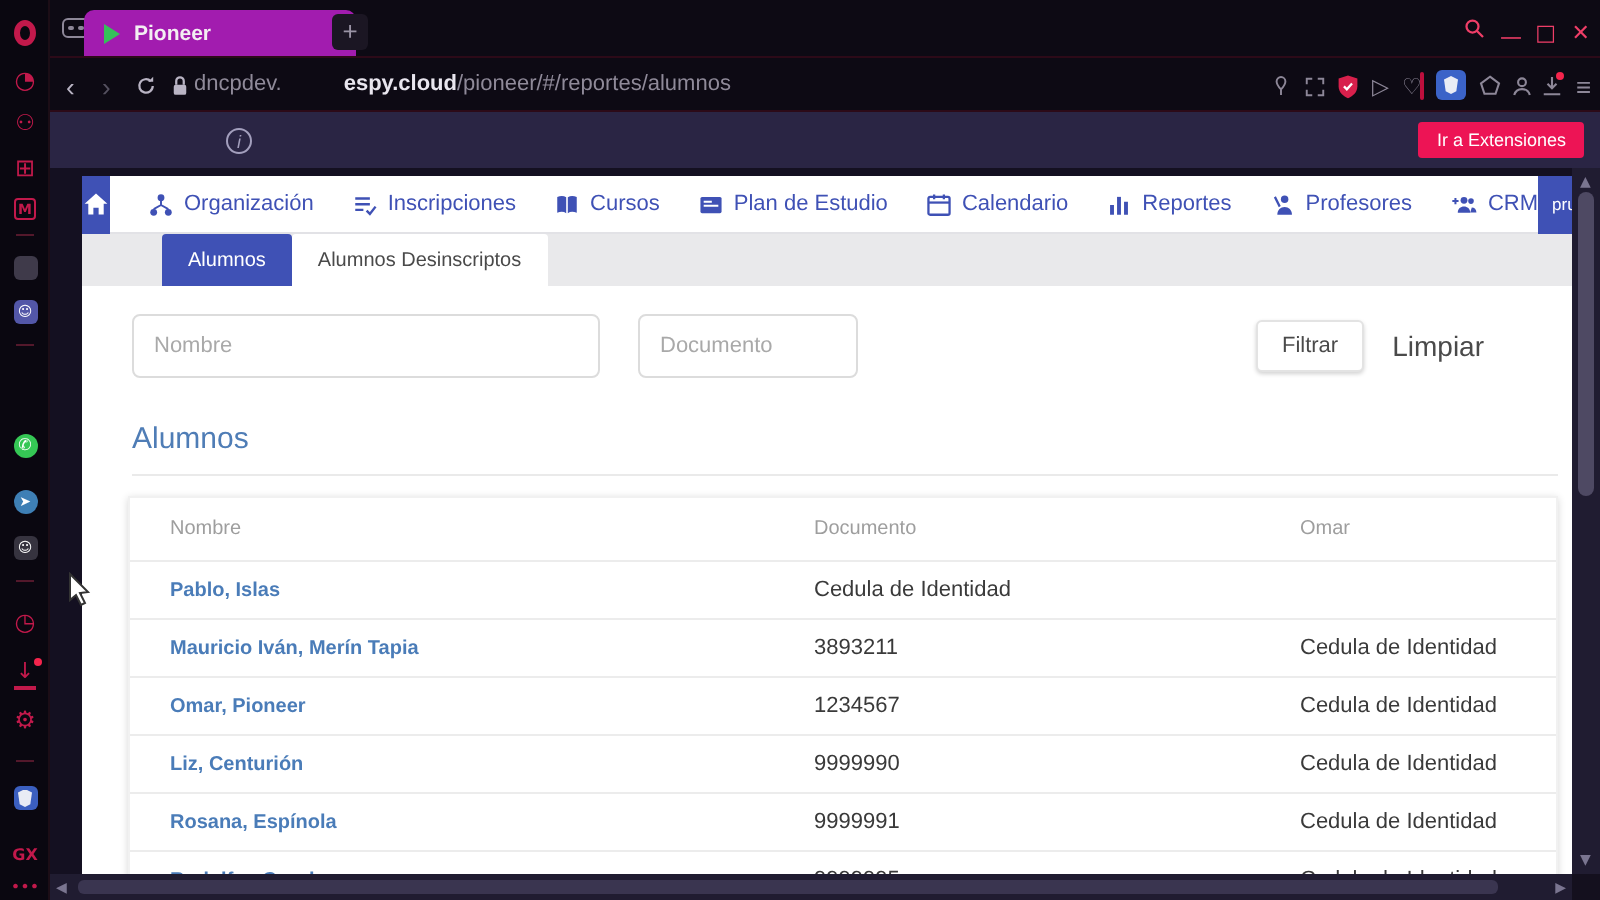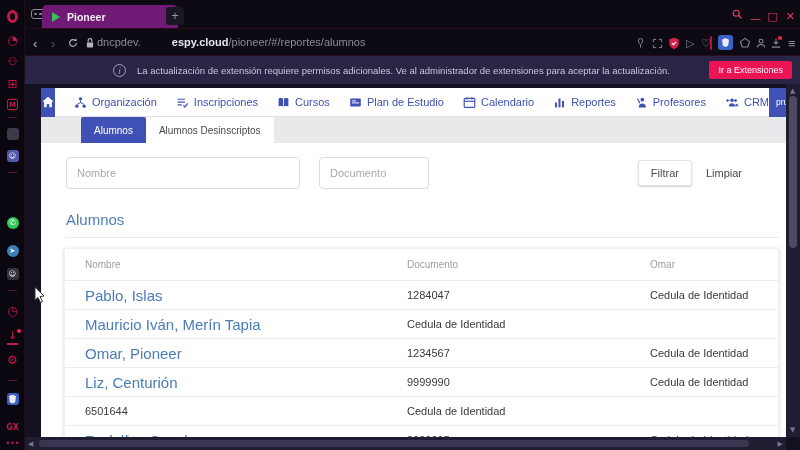--- a/index.html
+++ b/index.html
@@ -17,21 +17,21 @@
   .gx-div { position:absolute; left:8px; width:9px; height:1px; background:#53182b; }
   .gx-m { display:inline-block; width:11px; height:11px; border:1px solid #c2194b; border-radius:2px;
     font-size:7px; line-height:10px; font-weight:bold; color:#c2194b; }
   .badge-dot { position:absolute; width:4px; height:4px; border-radius:50%; background:#f5244c; }
 
   
   .titlebar { position:absolute; left:25px; top:0; width:775px; height:28px; background:#0d0a14; }
   .ws-icon { position:absolute; left:6px; top:9px; width:14px; height:10px; border:1px solid #8d8798;
     border-radius:3px; }
   .ws-icon i { position:absolute; top:3px; width:3px; height:2px; background:#8d8798; border-radius:1px; }
-  .browser-tab { position:absolute; left:17px; top:5px; width:136px; height:23px; background:#701a75;
+  .browser-tab { position:absolute; left:17px; top:5px; width:136px; height:23px; background:#a21caf;
     border-radius:5px 5px 0 0; display:flex; align-items:center; padding-left:10px; gap:7px; }
   .play-tri { width:0; height:0; border-left:8px solid #35c05a; border-top:5px solid transparent;
     border-bottom:5px solid transparent; }
   .browser-tab .t { color:#f3eef2; font-size:10.5px; font-weight:bold; }
   .newtab { position:absolute; left:141px; top:7px; color:#9a93a5; font-size:13px; width:18px; height:18px;
     text-align:center; line-height:18px; background:#1b1623; border-radius:3px; }
   .winctl { position:absolute; top:8px; color:#ef3e68; font-size:11px; font-family:"DejaVu Sans",sans-serif; }
 
   
   .addressbar { position:absolute; left:25px; top:28px; width:775px; height:28px; background:#0d0a14;
@@ -85,28 +85,28 @@
   
   .content { position:absolute; left:0; top:55px; width:761px; height:294px; background:#fff; }
   .filter-row { display:flex; align-items:center; margin:14px 60px 0 25px; }
   .tin { height:32px; border:1px solid #dcdcdc; border-radius:4px; font-size:11px; padding:0 10px;
     color:#333; font-family:inherit; outline:none; }
   .tin::placeholder { color:#a9a9a9; }
   .in-nombre { width:234px; margin-right:19px; }
   .in-doc { width:110px; }
   .btn-filtrar { margin-left:auto; background:#fff; border:1px solid #e3e3e3; border-radius:3px;
     box-shadow:0 1px 2px rgba(0,0,0,.18); font-size:11px; color:#4a4a4a; padding:6px 12px; font-family:inherit; }
-  .btn-limpiar { background:none; border:none; font-size:11px; color:#4a4a4a; margin-left:14px; font-family:inherit; }
+  .btn-limpiar { background:none; border:none; font-size:14px; color:#4a4a4a; margin-left:14px; font-family:inherit; }
   .section-head { margin:22px 23px 0 25px; padding-bottom:9px; border-bottom:1px solid #eaeaea;
     color:#4f7db6; font-size:15px; }
   .table-card { margin:10px 23px 0; border:1px solid #f1f1f1; box-shadow:0 1px 4px rgba(0,0,0,.16); background:#fff; }
   .trow { display:grid; grid-template-columns:322px 243px 1fr; align-items:center; padding-left:20px; height:29px; }
   .thead-row { height:31px; color:#9e9e9e; font-size:10px; }
   .trow + .trow { border-top:1px solid #ececec; }
-  .c-nombre { color:#4a7cb8; font-size:15px; }
+  .c-nombre { color:#4a7cb8; font-size:10px;font-weight:bold; }
   .c-doc, .c-tipo { color:#3a3a3a; font-size:11px; }
 
   .cursor { position:absolute; left:34px; top:286px; z-index:60; }
 </style>
 </head>
 <body>
 
 <div id="screen">
 
   <div class="gx-sidebar">
@@ -213,21 +213,20 @@
       <svg width="12" height="12" viewBox="0 0 16 16">
           <path d="M8 2v7M5 6.5L8 9.5l3-3M2.5 13.5h11" fill="none" stroke="#8d8798" stroke-width="1.4"></path>
         </svg>
       <span class="badge-dot" style="margin-left:-4px;margin-top:-10px;position:relative;display:inline-block;"></span>
     </div>
     <div class="ab-ic" style="left:763px;font-size:13px;">≡</div>
   </div>
 
   <div class="notifbar">
     <div class="info-ic">i</div>
-    <div class="notif-text">La actualización de extensión requiere permisos adicionales. Ve al administrador de extensiones para aceptar la actualización.</div>
     <button class="notif-btn">Ir a Extensiones</button>
   </div>
 
   <div class="page">
 
     <div class="webview">
 
       <div class="appnav">
         <div class="home-btn">
           <svg width="14" height="14" viewBox="0 0 16 16">
@@ -318,39 +317,40 @@
         <div class="section-head">Alumnos</div>
 
         <div class="table-card">
           <div class="trow thead-row">
             <span>Nombre</span>
             <span>Documento</span>
             <span>Omar</span>
           </div>
           <div class="trow">
             <span class="c-nombre">Pablo, Islas</span>
-            <span class="c-doc">1284047</span>
             <span class="c-tipo">Cedula de Identidad</span>
           </div>
           <div class="trow">
             <span class="c-nombre">Mauricio Iván, Merín Tapia</span>
+            <span class="c-doc">3893211</span>
             <span class="c-tipo">Cedula de Identidad</span>
           </div>
           <div class="trow">
             <span class="c-nombre">Omar, Pioneer</span>
             <span class="c-doc">1234567</span>
             <span class="c-tipo">Cedula de Identidad</span>
           </div>
           <div class="trow">
             <span class="c-nombre">Liz, Centurión</span>
             <span class="c-doc">9999990</span>
             <span class="c-tipo">Cedula de Identidad</span>
           </div>
           <div class="trow">
-            <span class="c-doc">6501644</span>
+            <span class="c-nombre">Rosana, Espínola</span>
+            <span class="c-doc">9999991</span>
             <span class="c-tipo">Cedula de Identidad</span>
           </div>
           <div class="trow">
             <span class="c-nombre">Rodolfo , Cazal</span>
             <span class="c-doc">9999995</span>
             <span class="c-tipo">Cedula de Identidad</span>
           </div>
         </div>
       </div>
     </div>

